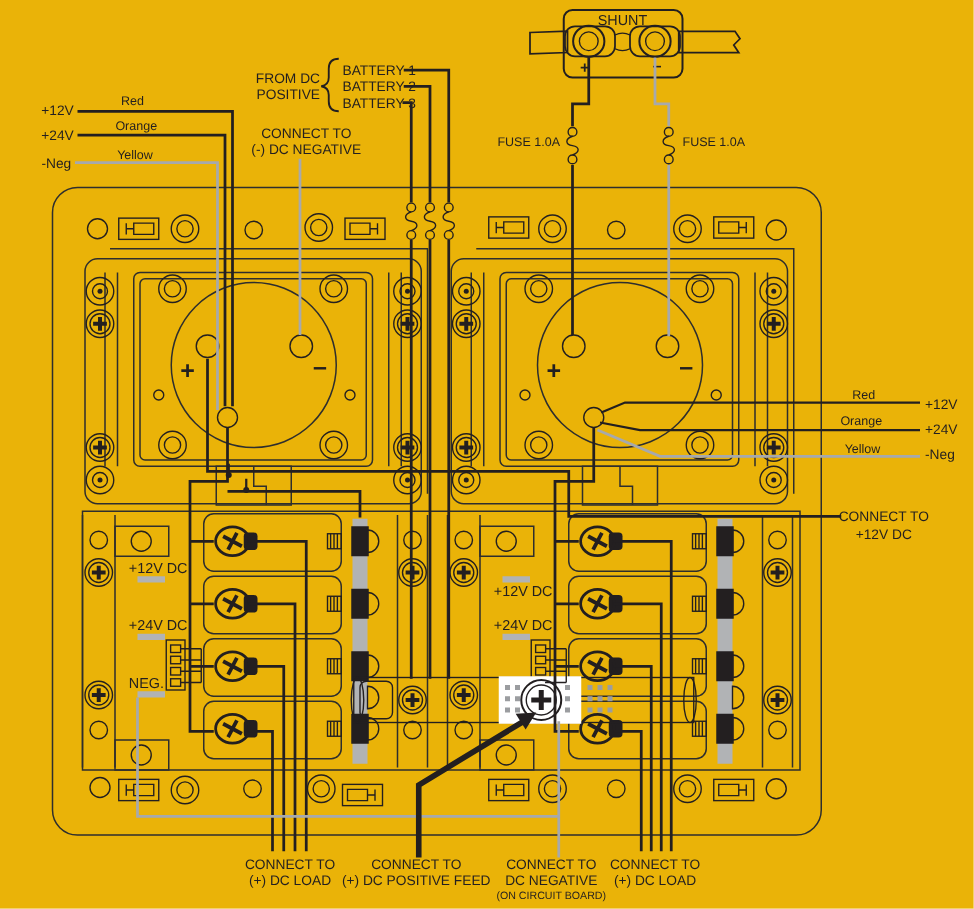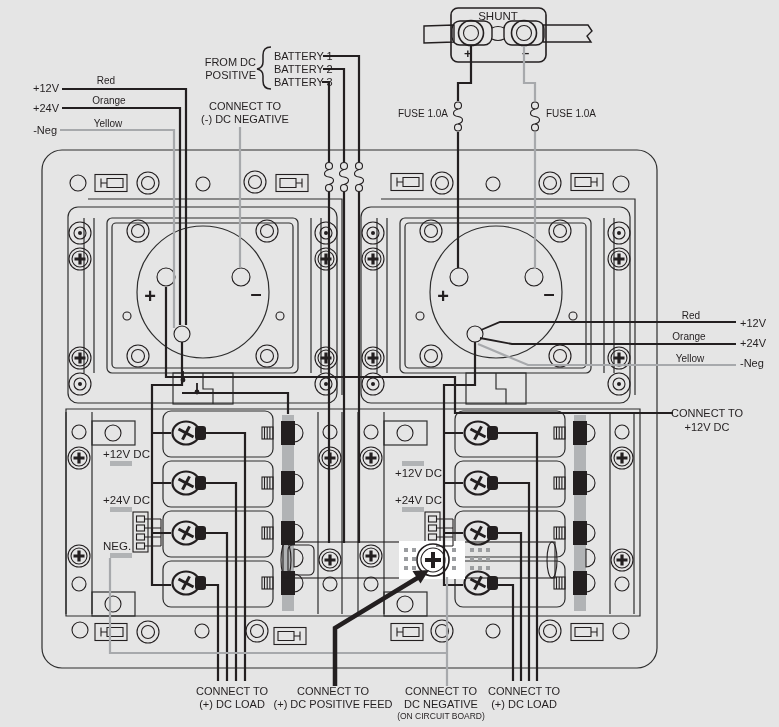--- a/index.html
+++ b/index.html
@@ -1,16 +1,16 @@
 <!DOCTYPE html>
 <html><head>
 <meta charset="utf-8">
 <style>
   html,body{margin:0;padding:0;background:#fff;}
-  .stage{width:779px;height:727px;position:relative;background:#e5e5e5;}
+  .stage{width:779px;height:727px;position:relative;background:#eab308;}
   svg{display:block;}
   text{font-family:"Liberation Sans","DejaVu Sans",sans-serif;fill:#231f20;}
   .t11{font-size:11px;}
   .t10{font-size:10px;}
   .t12{font-size:11.5px;}
   .t8{font-size:8.5px;}
   .t20{font-size:20px;font-weight:bold;}
   .t14{font-size:13px;font-weight:bold;}
   .ln{stroke:#231f20;fill:none;}
   .st{stroke:#2e2e2e;fill:none;stroke-width:1.2;}

